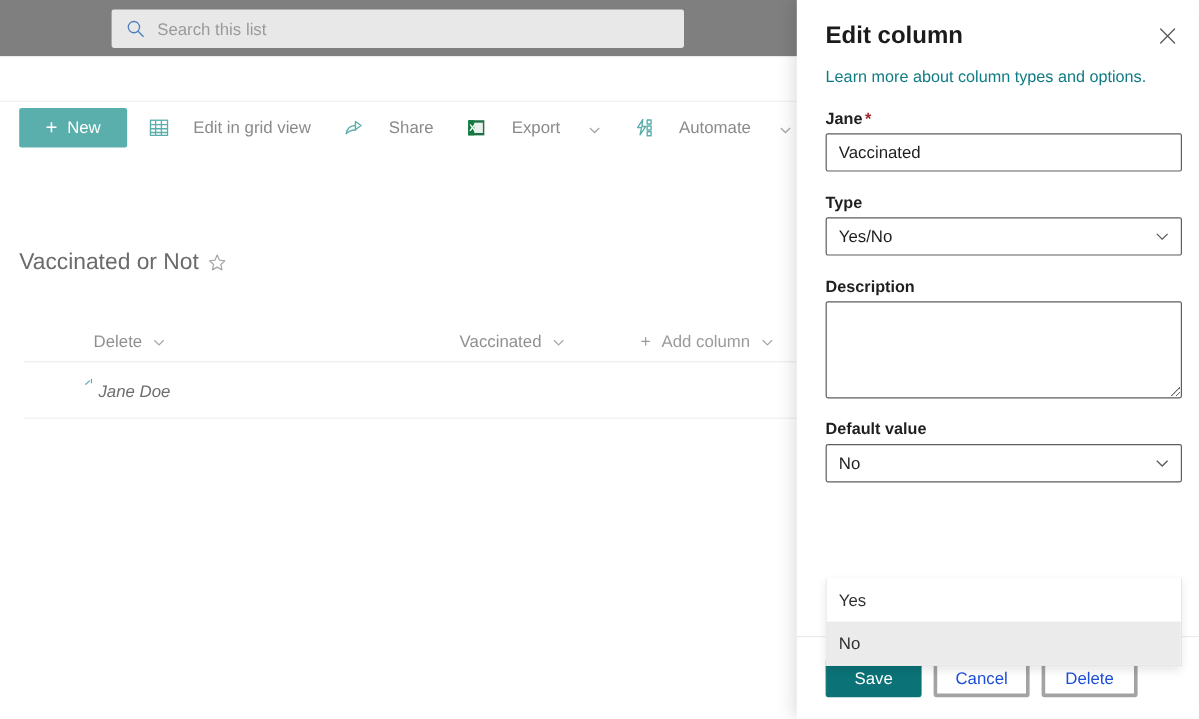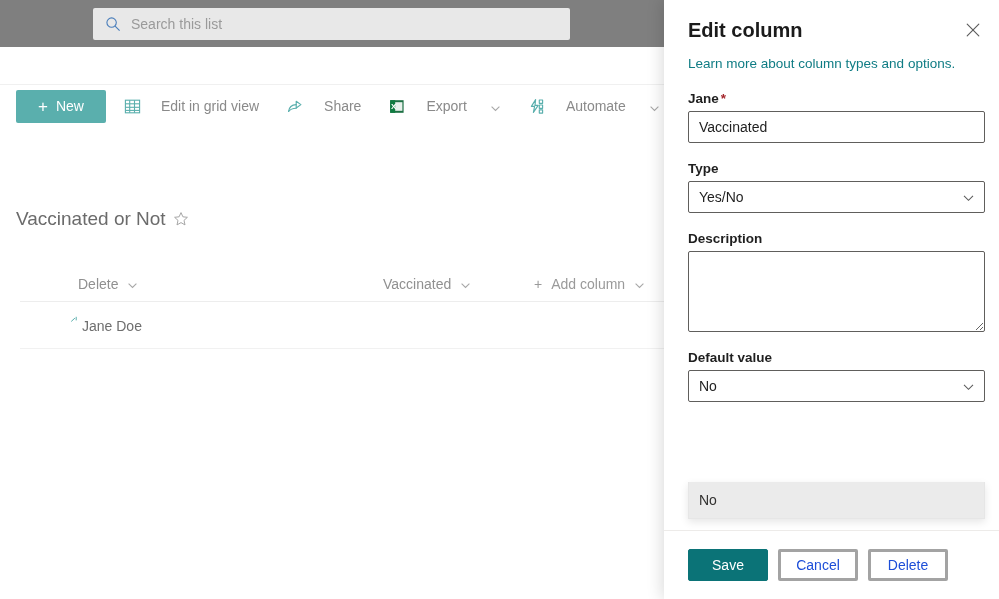--- a/index.html
+++ b/index.html
@@ -72,21 +72,21 @@
   .col-add .addplus { font-size: 14px; color: #9a9a9a; margin-right: 3px; }
 
   
   .list-row {
     position: absolute; left: 0; top: 302px; width: 999px; height: 47px;
     display: flex; align-items: center;
   }
   .list-row-rule { position: absolute; left: 20px; top: 348px; width: 660px; height: 1px; background: #f1f1f1; }
   .cell-title { position: absolute; left: 70px; display: flex; align-items: flex-start; gap: 0px; }
   .new-spark { width: 12px; height: 12px; display: block; color: #5aafad; margin-top: -4px; flex: none; }
-  .cell-text { font-size: 14px; color: #6e6e6e; }
+  .cell-text { font-size: 14px; color: #6e6e6e; font-style: italic; }
 
   
   #panel {
     position: absolute; right: 0; top: 0; width: 335px; height: 599px;
     background: #ffffff;
     box-shadow: -3px 0 14px rgba(0,0,0,0.13);
     display: flex; flex-direction: column;
   }
   .panel-head { position: relative; padding: 16px 22px 0 24px; flex: none; }
   .panel-title { font-size: 20px; font-weight: 700; color: #1b1b1b; margin: 0; line-height: 28px; }
@@ -343,20 +343,23 @@
           <span class="combo-value">No</span>
           <span class="combo-chev">
             <svg viewBox="0 0 13 13" fill="none" stroke="currentColor" stroke-width="1.1">
               <polyline points="2,4.4 6.5,8.8 11,4.4"></polyline>
             </svg>
           </span>
         </div>
       </div>
 
       <div class="dropdown" style="top:409px;">
+        <div class="dd-item">
+          <span>Yes</span>
+        </div>
         <div class="dd-item selected">
           <span>No</span>
         </div>
       </div>
     </div>
 
     <div class="panel-footer">
       <button class="btn btn-primary">Save</button>
       <button class="btn btn-default">Cancel</button>
       <button class="btn btn-default">Delete</button>

